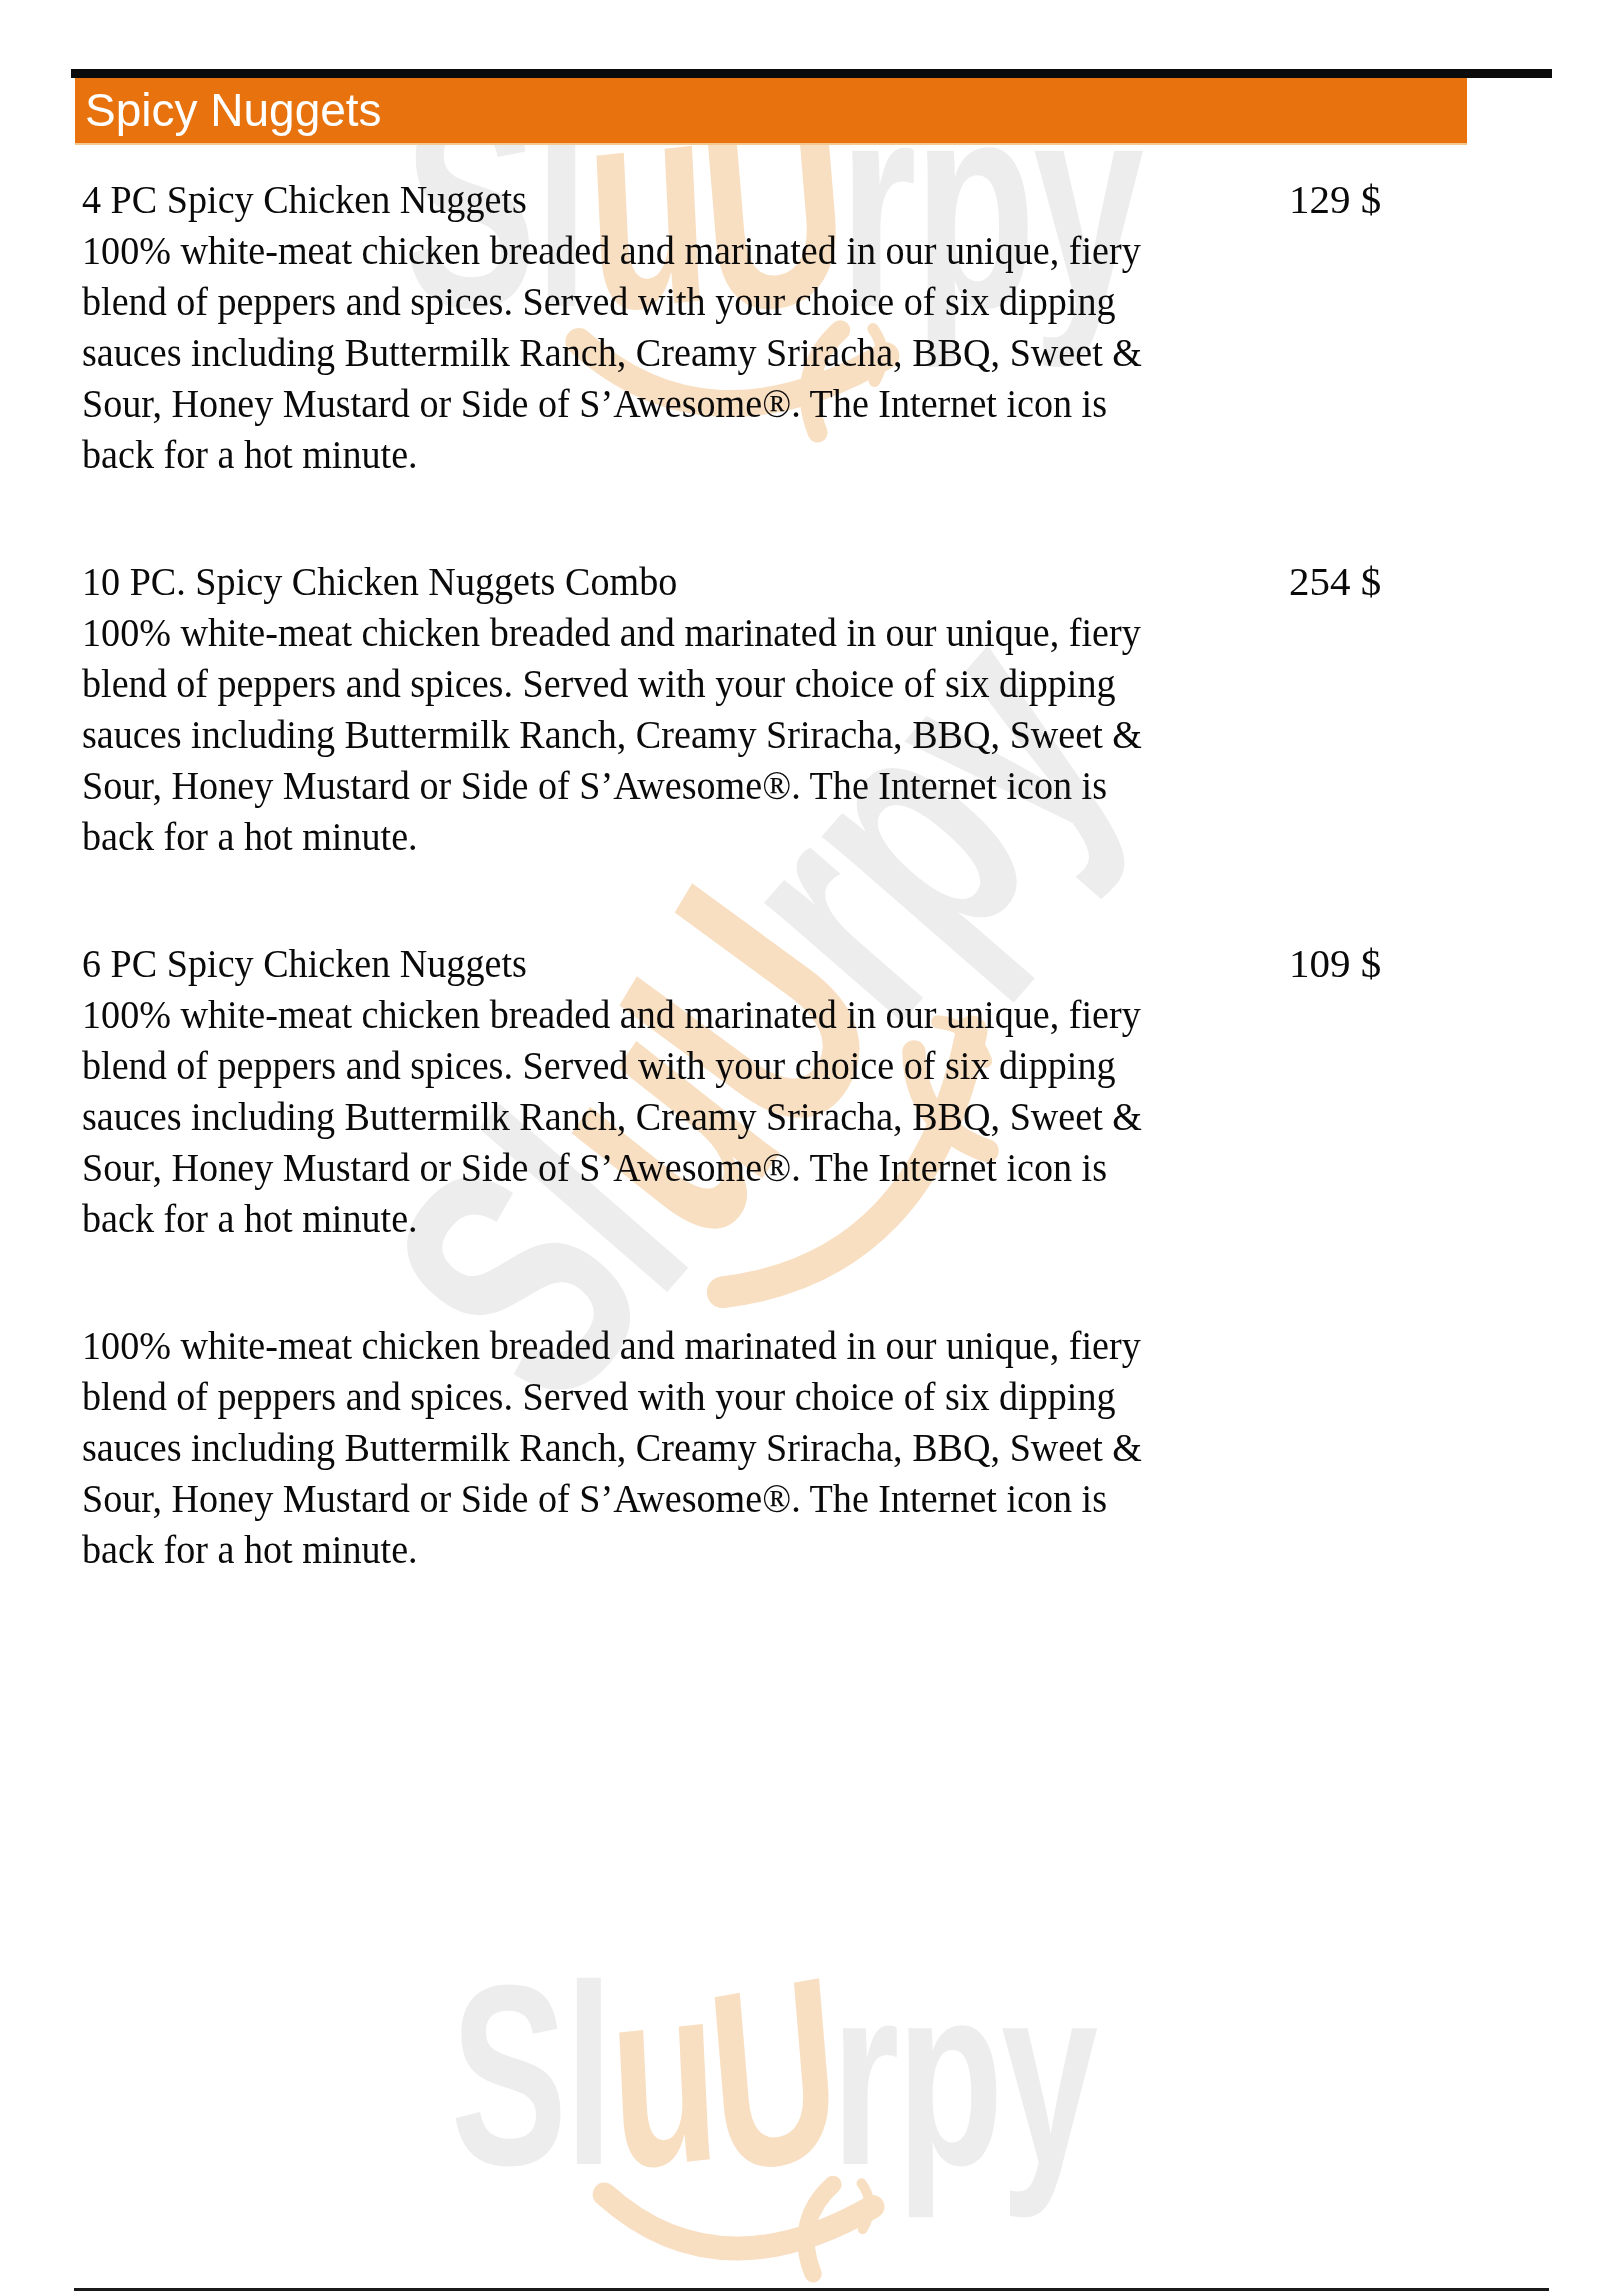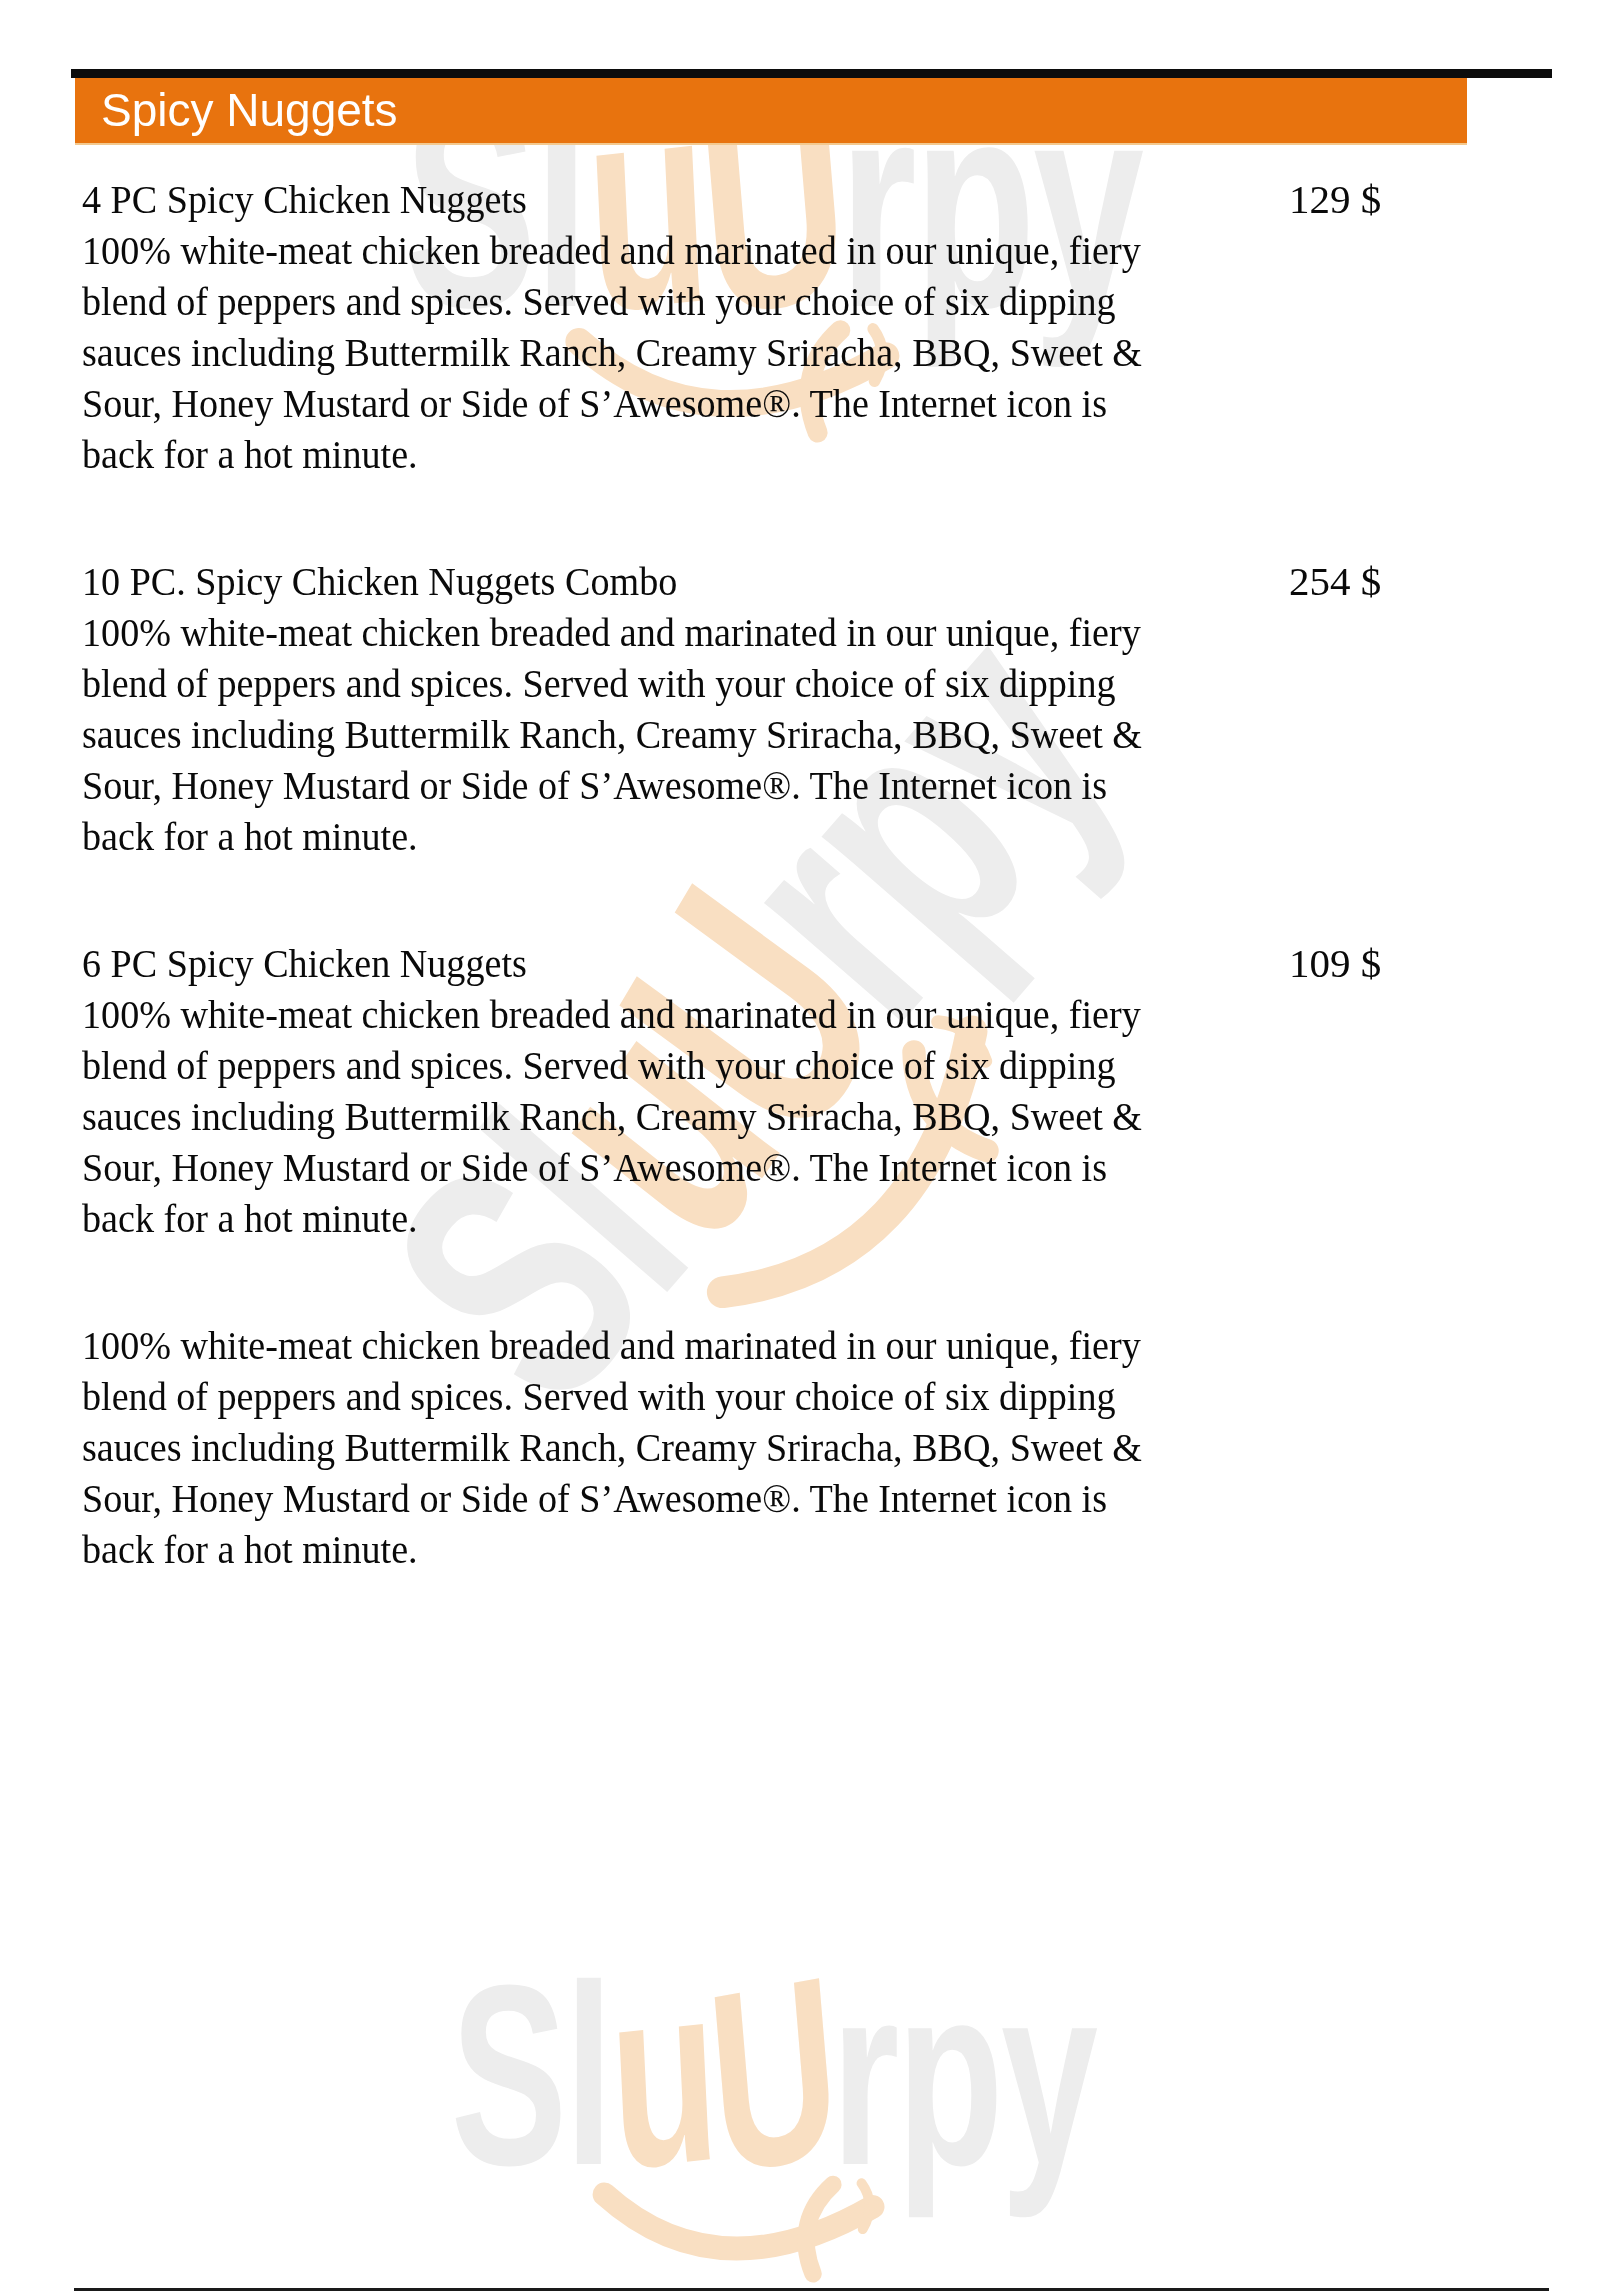--- a/index.html
+++ b/index.html
@@ -41,21 +41,21 @@
   
   .top-rule {
     position:absolute; z-index:2;
     left:71px; top:69px; width:1481px; height:8.8px;
     background:#0c0c0c;
   }
   .banner {
     position:absolute; z-index:1;
     left:75px; top:77px; width:1392px; height:68px;
     display:flex; align-items:center;
-    padding-left:26px; box-sizing:border-box;
+    padding-left:10px; box-sizing:border-box;
     border-bottom:2px solid #f3c98f;
   }
   .banner-title {
     font-family:"Liberation Sans", sans-serif;
     font-weight:400;
     font-size:46px;
     color:#ffffff;
   }
   
   .items {

